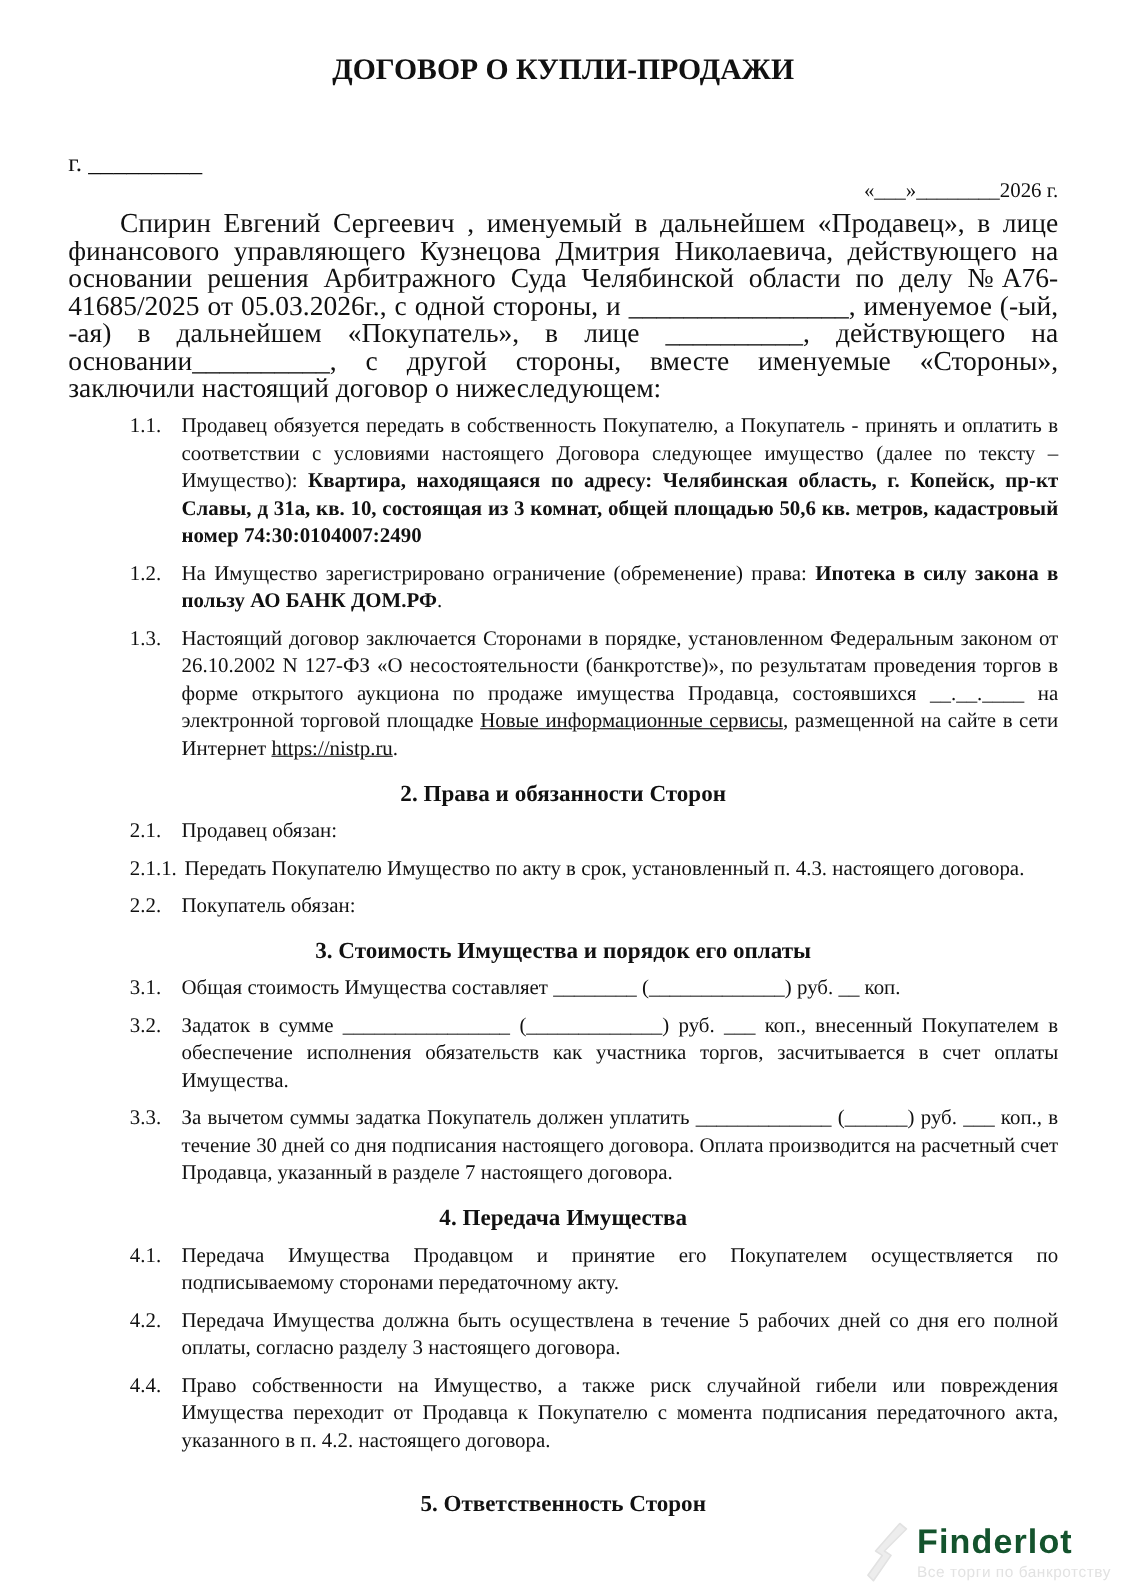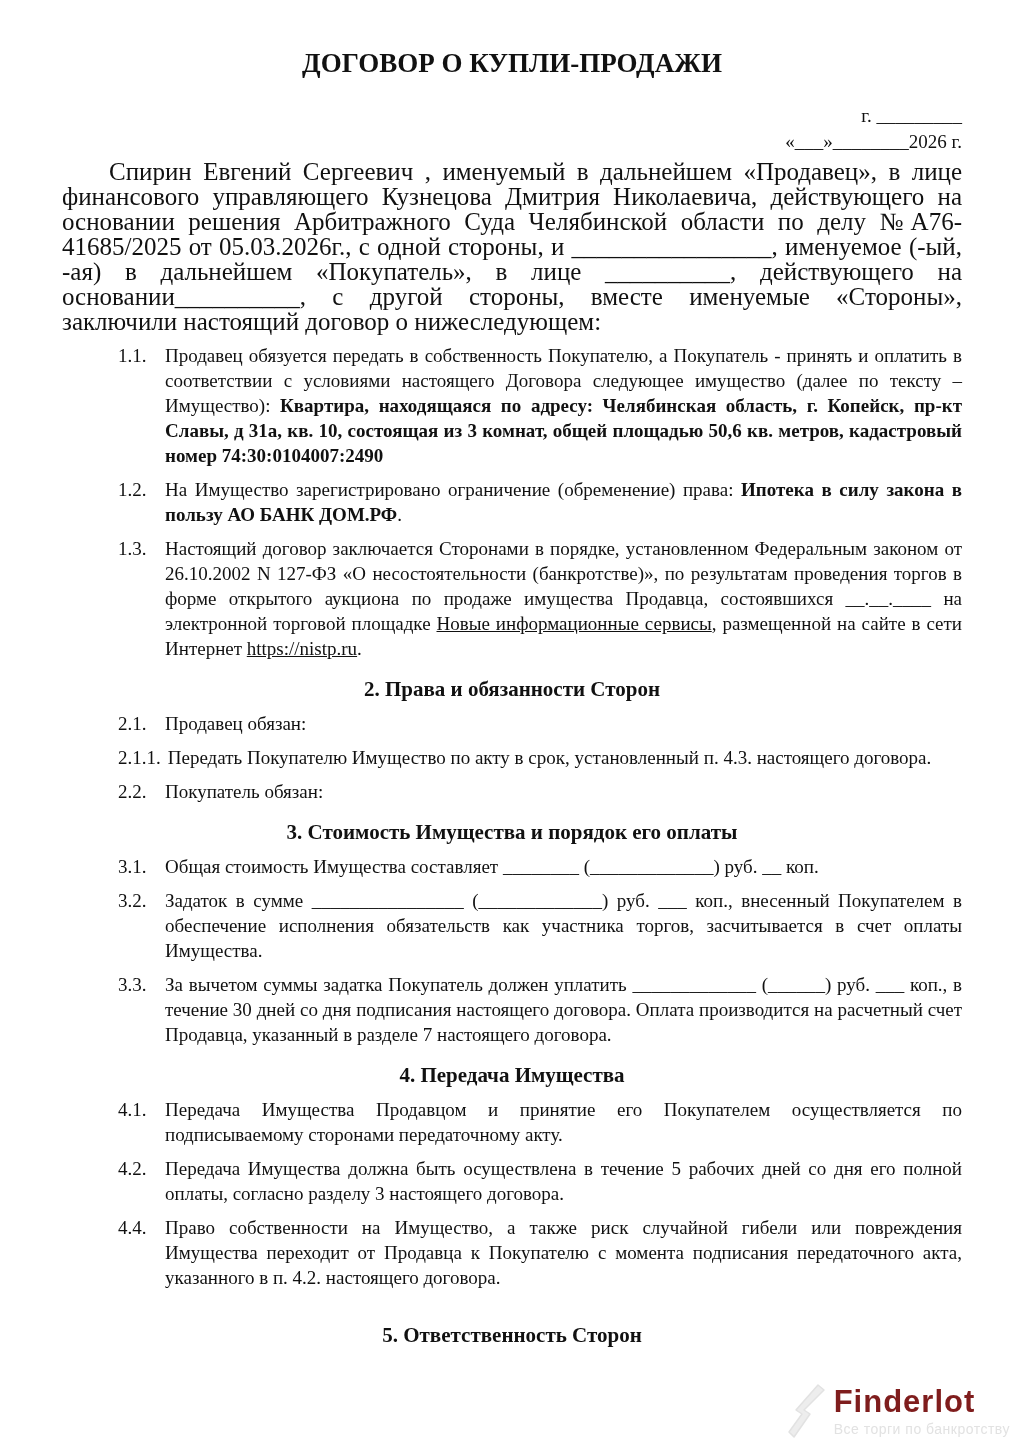--- a/index.html
+++ b/index.html
@@ -22,24 +22,23 @@
     padding: 40px 62px 0 62px;
     box-sizing: border-box;
   }
   .doc-title {
     text-align: center;
     font-weight: bold;
     font-size: 27px;
     margin: 8px 0 0 0;
   }
   .city-row {
-    margin-top: 24px;
-    font-size: 19px;
+    margin-top: 56px;
+    font-size: 23px;
     line-height: 25px;
-    text-align: right;
   }
   .date-row {
     text-align: right;
     font-size: 19px;
     line-height: 25px;
     margin-top: 1px;
   }
   .preamble {
     margin: 5px 0 0 0;
     font-size: 25px;
@@ -85,21 +84,21 @@
   .wm-text {
     display: flex;
     flex-direction: column;
     align-items: flex-start;
   }
   .wm-brand {
     font-family: "Liberation Sans", sans-serif;
     font-weight: bold;
     font-size: 31px;
     line-height: 30px;
-    color: #7f1d1d;
+    color: #14532d;
     letter-spacing: 1px;
   }
   .wm-tagline {
     font-family: Liberation Sans, sans-serif;
     font-size: 14px;
     line-height: 13px;
     color: #e2e2e2;
     letter-spacing: 0.5px;
     margin-top: 6px;
   }

